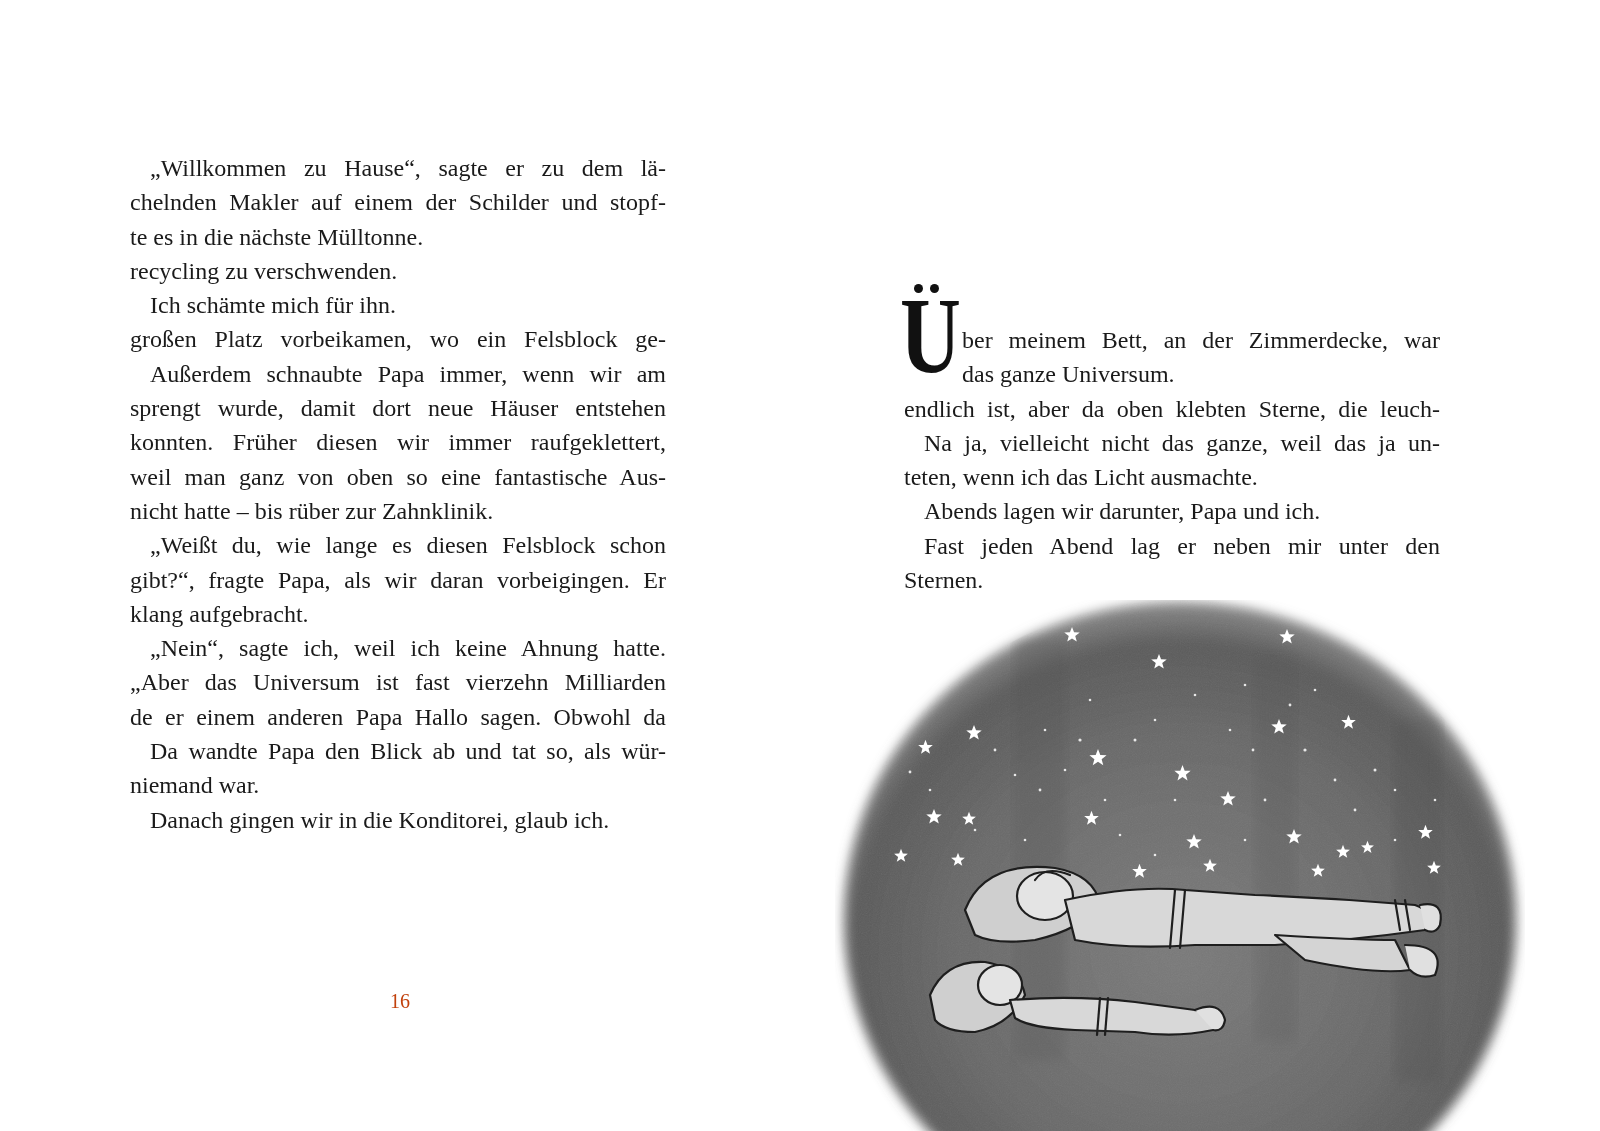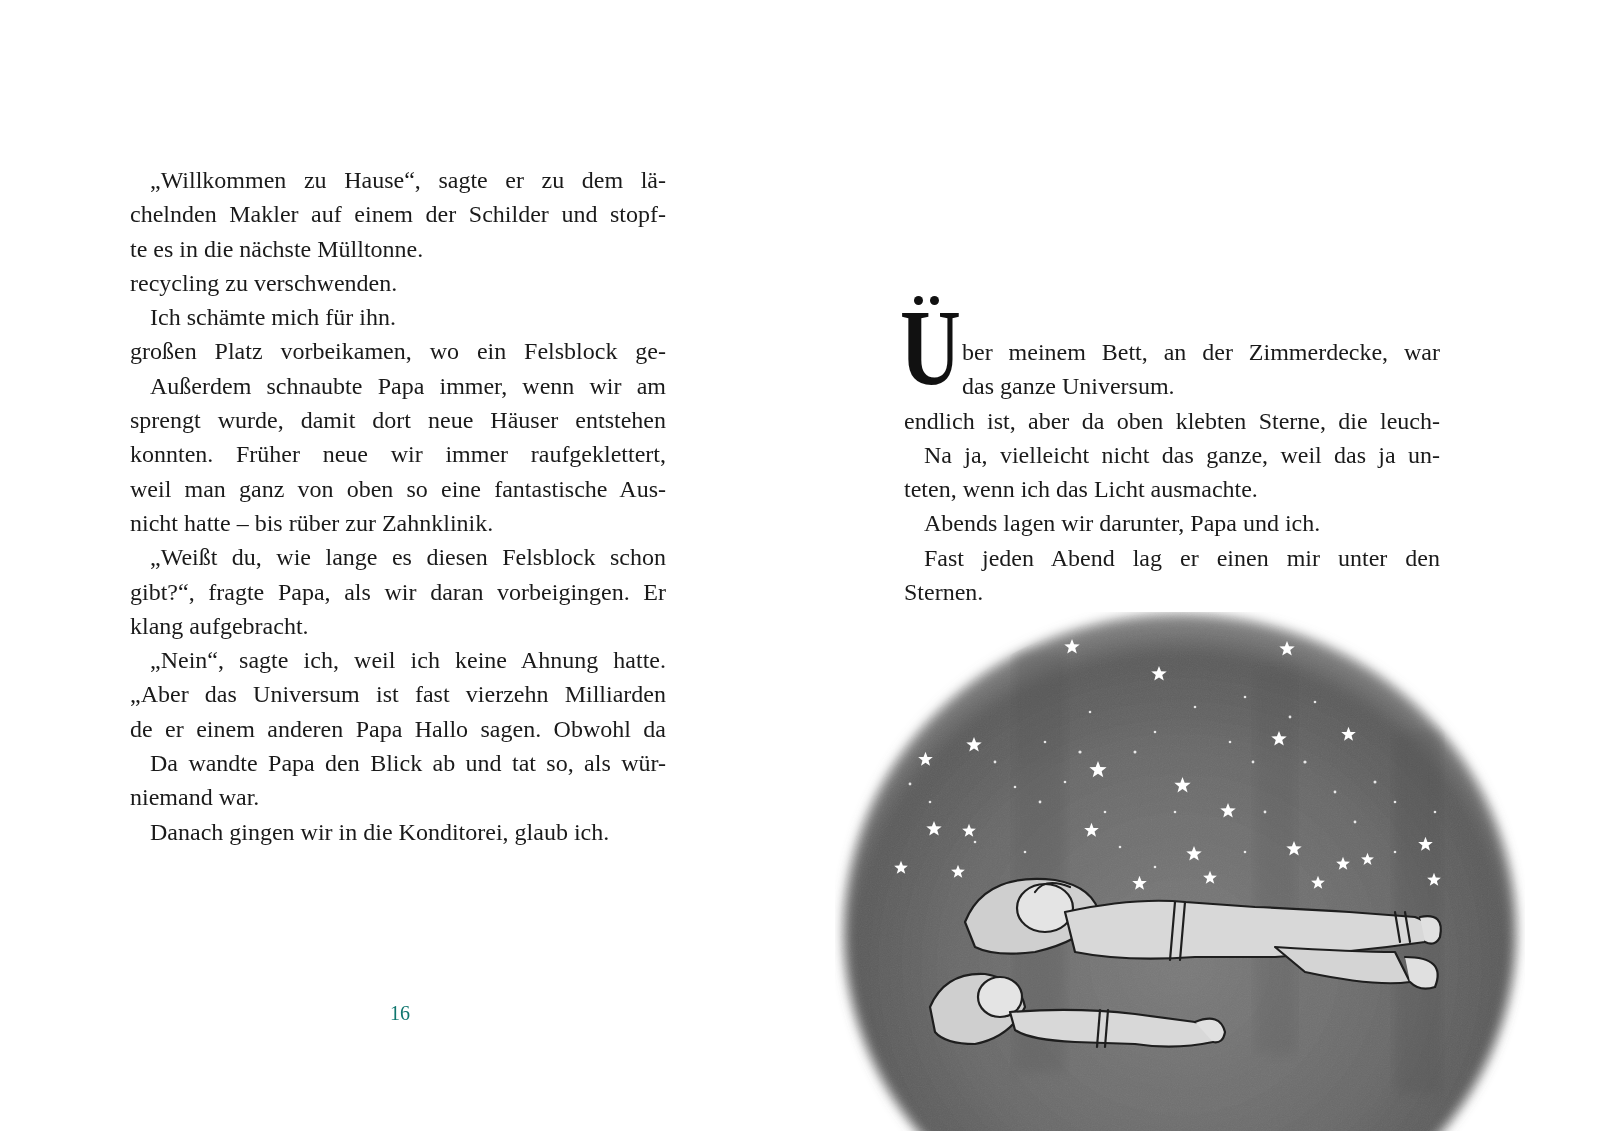--- a/index.html
+++ b/index.html
@@ -10,21 +10,21 @@
     body {
       width: 1600px;
       height: 1131px;
       position: relative;
       overflow: hidden;
       font-family: "Liberation Serif", "DejaVu Serif", serif;
       color: #1a1a1a;
     }
     .page {
       position: absolute;
-      top: 12px;
+      top: 0;
       height: 843px;
     }
     .page-left { left: 0; width: 800px; }
     .page-right { left: 800px; width: 800px; }
 
     .text-block {
       position: absolute;
       font-size: 24px;
       line-height: 34.3px;
       text-align: justify;
@@ -51,21 +51,21 @@
     .line.last { text-align-last: left; }
     .line.dc { padding-left: 58px; }
 
     .page-number {
       position: absolute;
       left: 380px;
       top: 990px;
       width: 40px;
       text-align: center;
       font-size: 20px;
-      color: #0f766e;
+      color: #c2410c;
     }
 
     .drop-cap {
       position: absolute;
       left: 100px;
       top: 272px;
       width: 60px;
       height: 112px;
     }
     .drop-cap .umlaut {
@@ -103,21 +103,21 @@
 <div class="page page-left">
   <div class="text-block left-text">
     <span class="line indent">„Willkommen zu Hause“, sagte er zu dem lä-</span>
     <span class="line">chelnden Makler auf einem der Schilder und stopf-</span>
     <span class="line last">te es in die nächste Mülltonne.</span>
     <span class="line last">recycling zu verschwenden.</span>
     <span class="line indent last">Ich schämte mich für ihn.</span>
     <span class="line">großen Platz vorbeikamen, wo ein Felsblock ge-</span>
     <span class="line indent">Außerdem schnaubte Papa immer, wenn wir am</span>
     <span class="line">sprengt wurde, damit dort neue Häuser entstehen</span>
-    <span class="line">konnten. Früher neue wir immer raufgeklettert,</span>
+    <span class="line">konnten. Früher diesen wir immer raufgeklettert,</span>
     <span class="line">weil man ganz von oben so eine fantastische Aus-</span>
     <span class="line last">nicht hatte – bis rüber zur Zahnklinik.</span>
     <span class="line indent">„Weißt du, wie lange es diesen Felsblock schon</span>
     <span class="line">gibt?“, fragte Papa, als wir daran vorbeigingen. Er</span>
     <span class="line last">klang aufgebracht.</span>
     <span class="line indent">„Nein“, sagte ich, weil ich keine Ahnung hatte.</span>
     <span class="line">„Aber das Universum ist fast vierzehn Milliarden</span>
     <span class="line">de er einem anderen Papa Hallo sagen. Obwohl da</span>
     <span class="line indent">Da wandte Papa den Blick ab und tat so, als wür-</span>
     <span class="line last">niemand war.</span>
@@ -133,21 +133,21 @@
     <span class="u-letter">U</span>
   </div>
 
   <div class="text-block right-text">
     <span class="line dc">ber meinem Bett, an der Zimmerdecke, war</span>
     <span class="line dc last">das ganze Universum.</span>
     <span class="line">endlich ist, aber da oben klebten Sterne, die leuch-</span>
     <span class="line indent">Na ja, vielleicht nicht das ganze, weil das ja un-</span>
     <span class="line last">teten, wenn ich das Licht ausmachte.</span>
     <span class="line indent last">Abends lagen wir darunter, Papa und ich.</span>
-    <span class="line indent">Fast jeden Abend lag er einen mir unter den</span>
+    <span class="line indent">Fast jeden Abend lag er neben mir unter den</span>
     <span class="line last">Sternen.</span>
   </div>
 
   <div class="illustration">
     <svg width="690" height="531" viewBox="0 0 690 531" xmlns="http://www.w3.org/2000/svg">
       <defs>
         <radialGradient id="skyGrad" cx="50%" cy="55%" r="55%">
           <stop offset="0%" stop-color="#7a7a7a"></stop>
           <stop offset="60%" stop-color="#6a6a6a"></stop>
           <stop offset="88%" stop-color="#5a5a5a"></stop>

